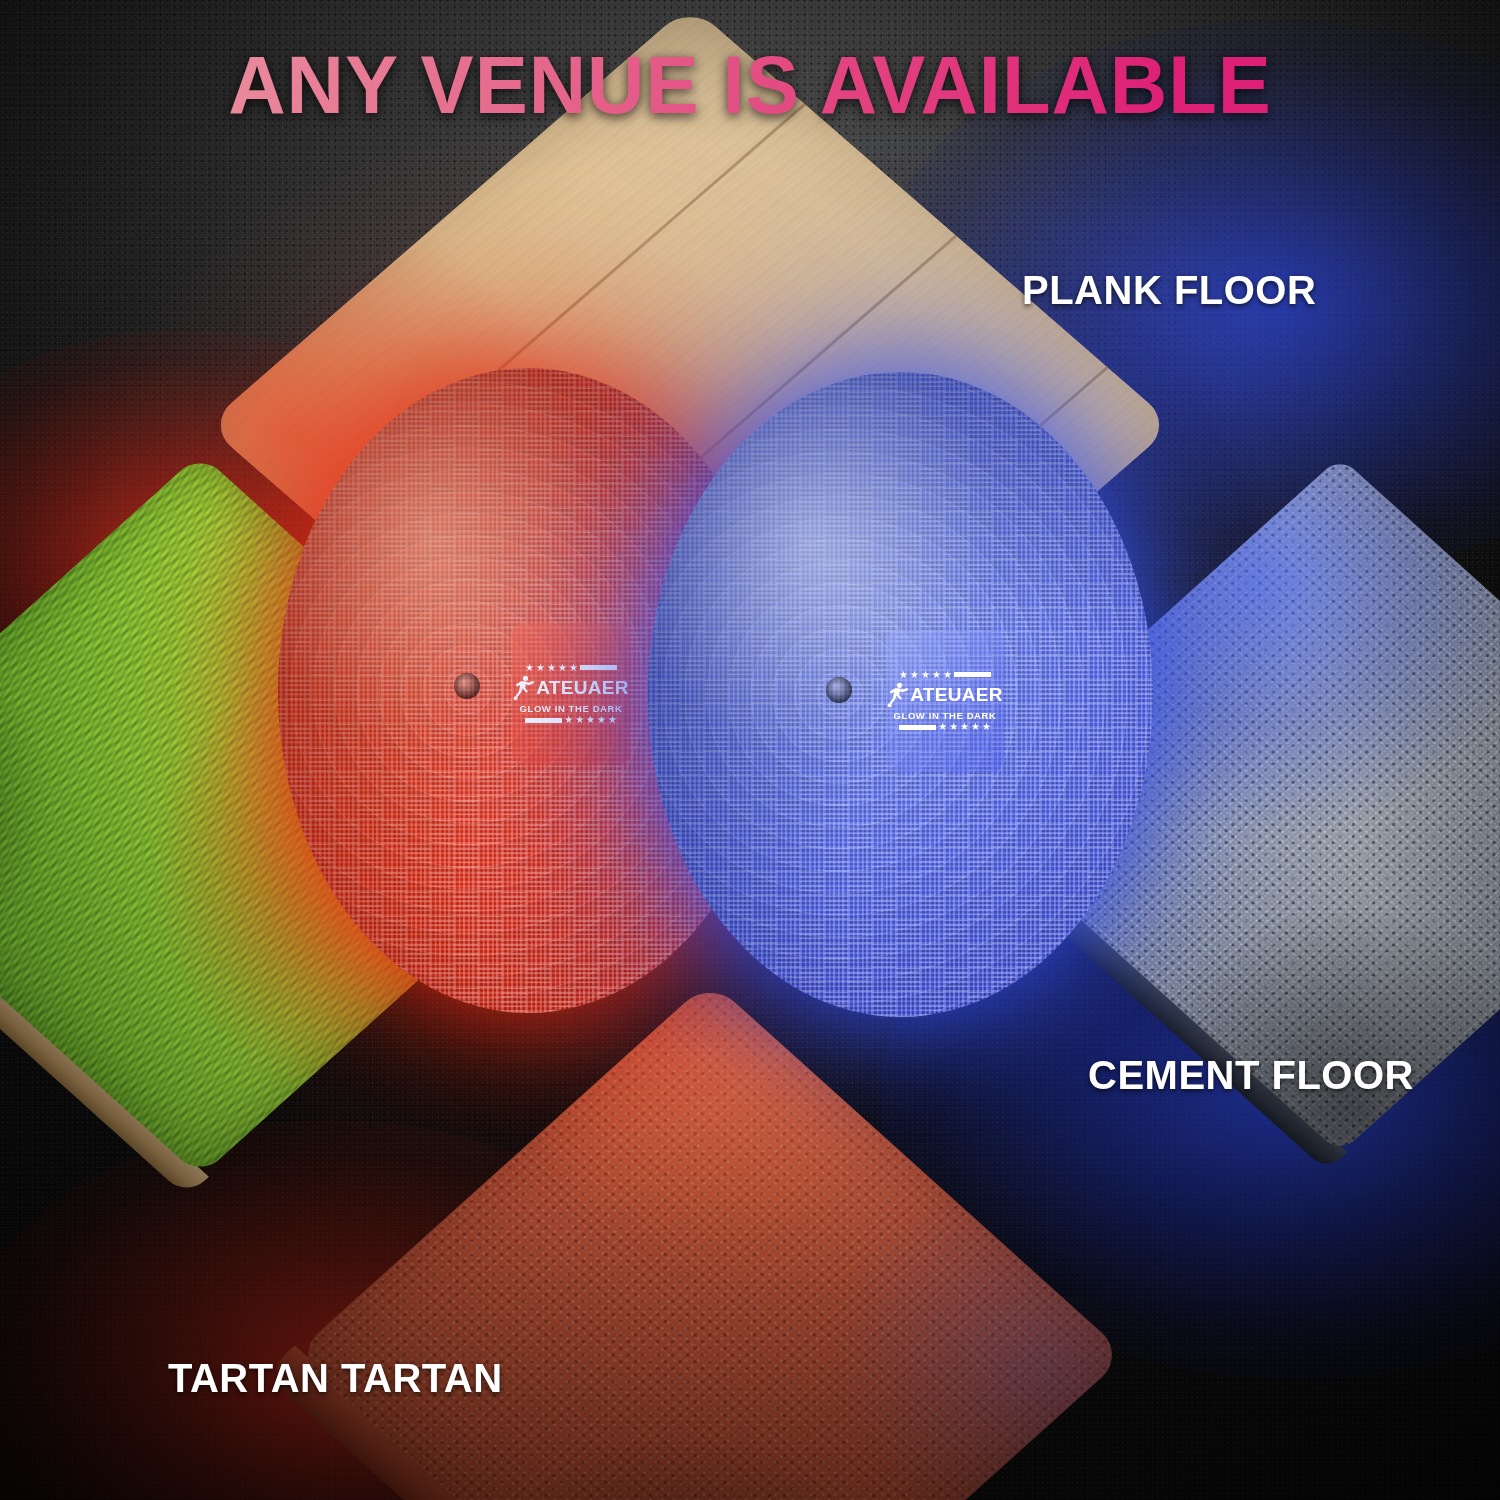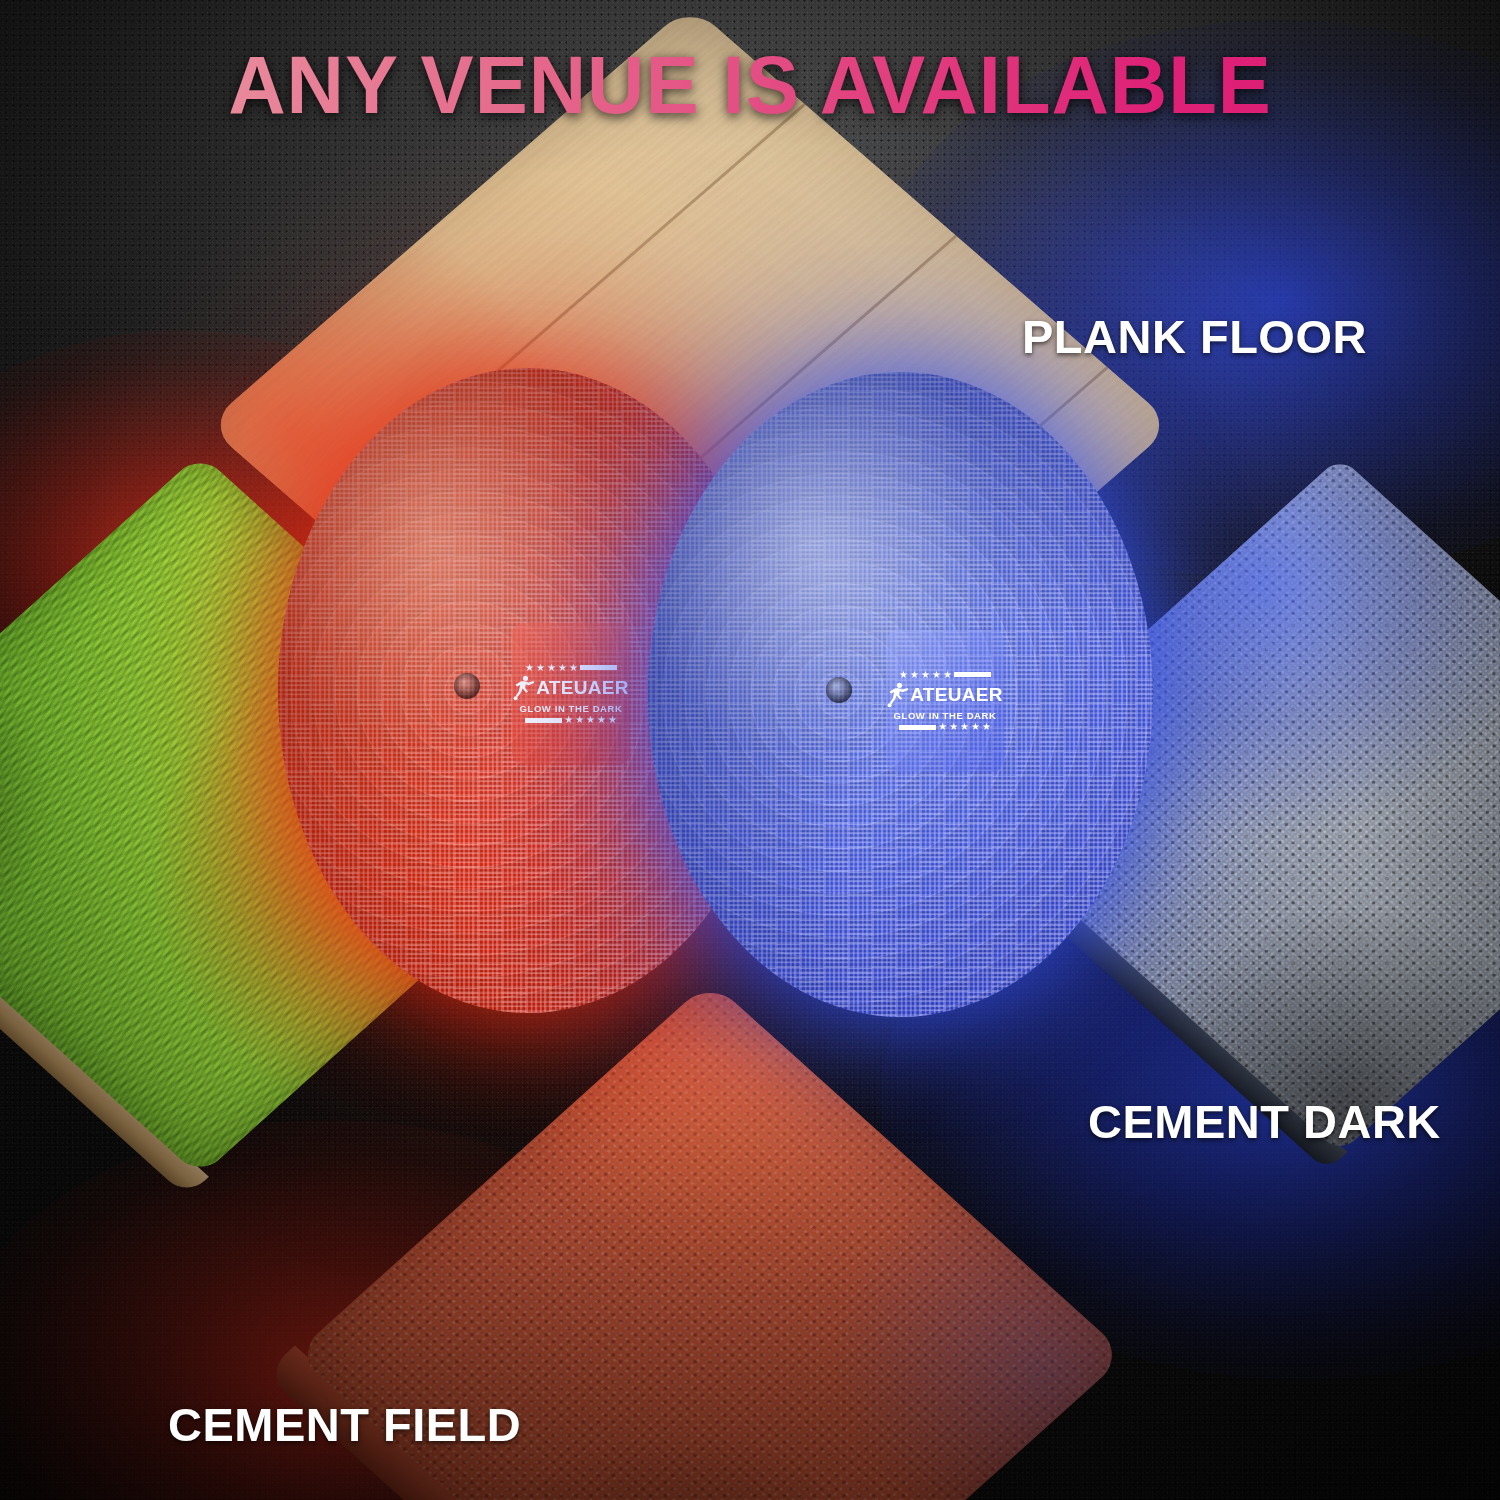--- a/index.html
+++ b/index.html
@@ -221,24 +221,23 @@
   .star-row.bot { justify-content:flex-end; }
   .star { color:#fff; font-size:10px; line-height:8px; }
   .bar { height:5px; background:#fff; flex:1; min-width:26px; }
   .brand-line { display:flex; align-items:center; gap:1px; }
   .kicker { width:22px; height:26px; }
   .brand { color:#fff; font-size:19px; font-weight:bold; letter-spacing:.3px; line-height:1; }
   .tagline { color:#fff; font-size:9.5px; font-weight:bold; letter-spacing:.6px; line-height:1; }
 
   
   .label {
-    position:absolute; color:#fff; font-size:47px; font-weight:bold;
+    position:absolute; color:#fff; font-size:40px; font-weight:bold;
     letter-spacing:.5px; white-space:nowrap;
     text-shadow: 0 2px 5px rgba(0,0,0,.65);
-    margin-top: 41px;
   }
   #lbl-plank  { left:1022px; top:268px; }
   #lbl-grass  { left:12px;   top:456px; }
   #lbl-cement { left:1088px; top:1053px; }
   #lbl-tartan { left:168px;  top:1356px; }
 </style>
 </head>
 <body>
 
 <div id="stage">
@@ -351,18 +350,18 @@
           <span class="star">★</span>
           <span class="star">★</span>
         </div>
       </div>
     </div>
   </div>
 
   <div class="vignette"></div>
 
   <div class="label" id="lbl-plank">PLANK FLOOR</div>
-  <div class="label" id="lbl-cement">CEMENT DARK</div>
-  <div class="label" id="lbl-tartan">CEMENT FIELD</div>
+  <div class="label" id="lbl-cement">CEMENT FLOOR</div>
+  <div class="label" id="lbl-tartan">TARTAN TARTAN</div>
 
   <div class="headline">ANY VENUE IS AVAILABLE</div>
 
 </div>
 
 </body></html>

